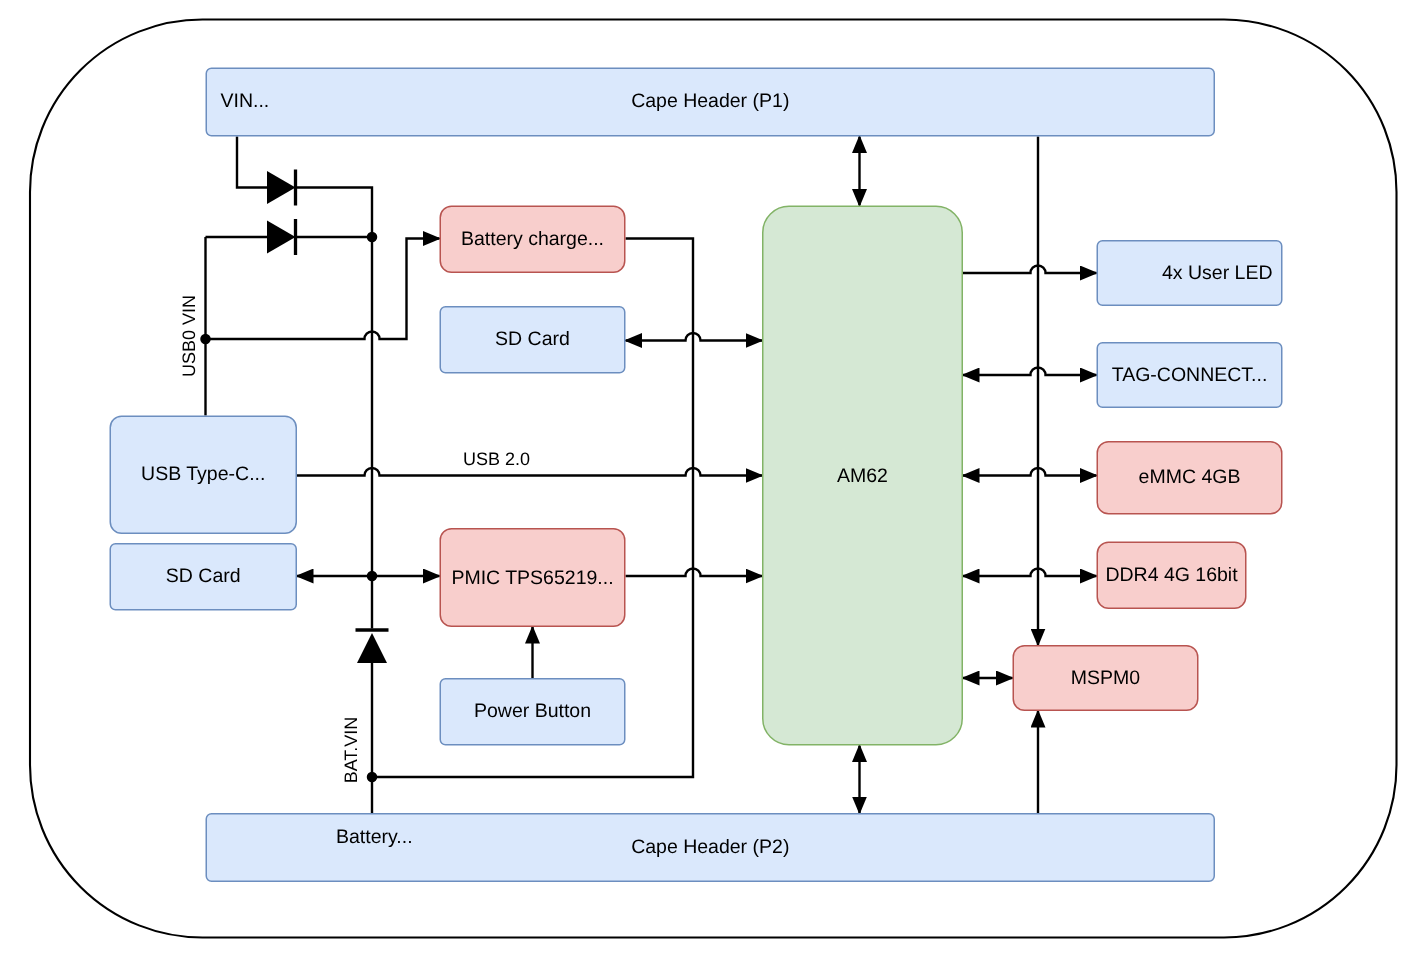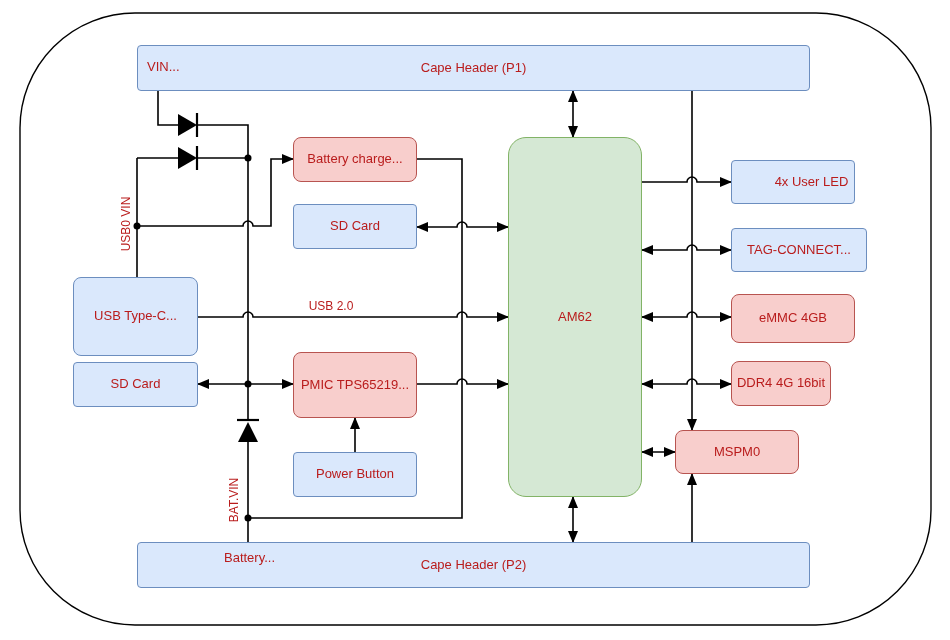--- a/index.html
+++ b/index.html
@@ -4,21 +4,21 @@
 <style>
   html, body {
     margin: 0; padding: 0;
     background: #ffffff;
   }
   .stage {
     position: relative;
     width: 950px; height: 640px;
     background: #ffffff;
     font-family: "Liberation Sans", "DejaVu Sans", sans-serif;
-    color: #b91c1c;
+    color: #000000;
     overflow: hidden;
   }
   svg.wire-layer {
     position: absolute; left: 0; top: 0;
     width: 950px; height: 640px;
   }
   .wire {
     fill: none;
     stroke: var(--wire, #000);
     stroke-width: 1.6px;
@@ -171,21 +171,21 @@
   </div>
 
   <div class="box green big" style="left:508px; top:137px; width:134px; height:360px;">
     <span>AM62</span>
   </div>
 
   <div class="box blue sharp" style="left:731px; top:160px; width:124px; height:44px;padding-left:37px;">
     <span>4x User LED</span>
   </div>
 
-  <div class="box blue sharp" style="left:731px; top:228px; width:136px; height:44px;">
+  <div class="box blue sharp" style="left:731px; top:228px; width:124px; height:44px;">
     <span>TAG-CONNECT...</span>
   </div>
 
   <div class="box red" style="left:731px; top:294px; width:124px; height:49px;">
     <span>eMMC 4GB</span>
   </div>
 
   <div class="box red" style="left:731px; top:361px; width:100px; height:45px;">
     <span>DDR4 4G 16bit</span>
   </div>

